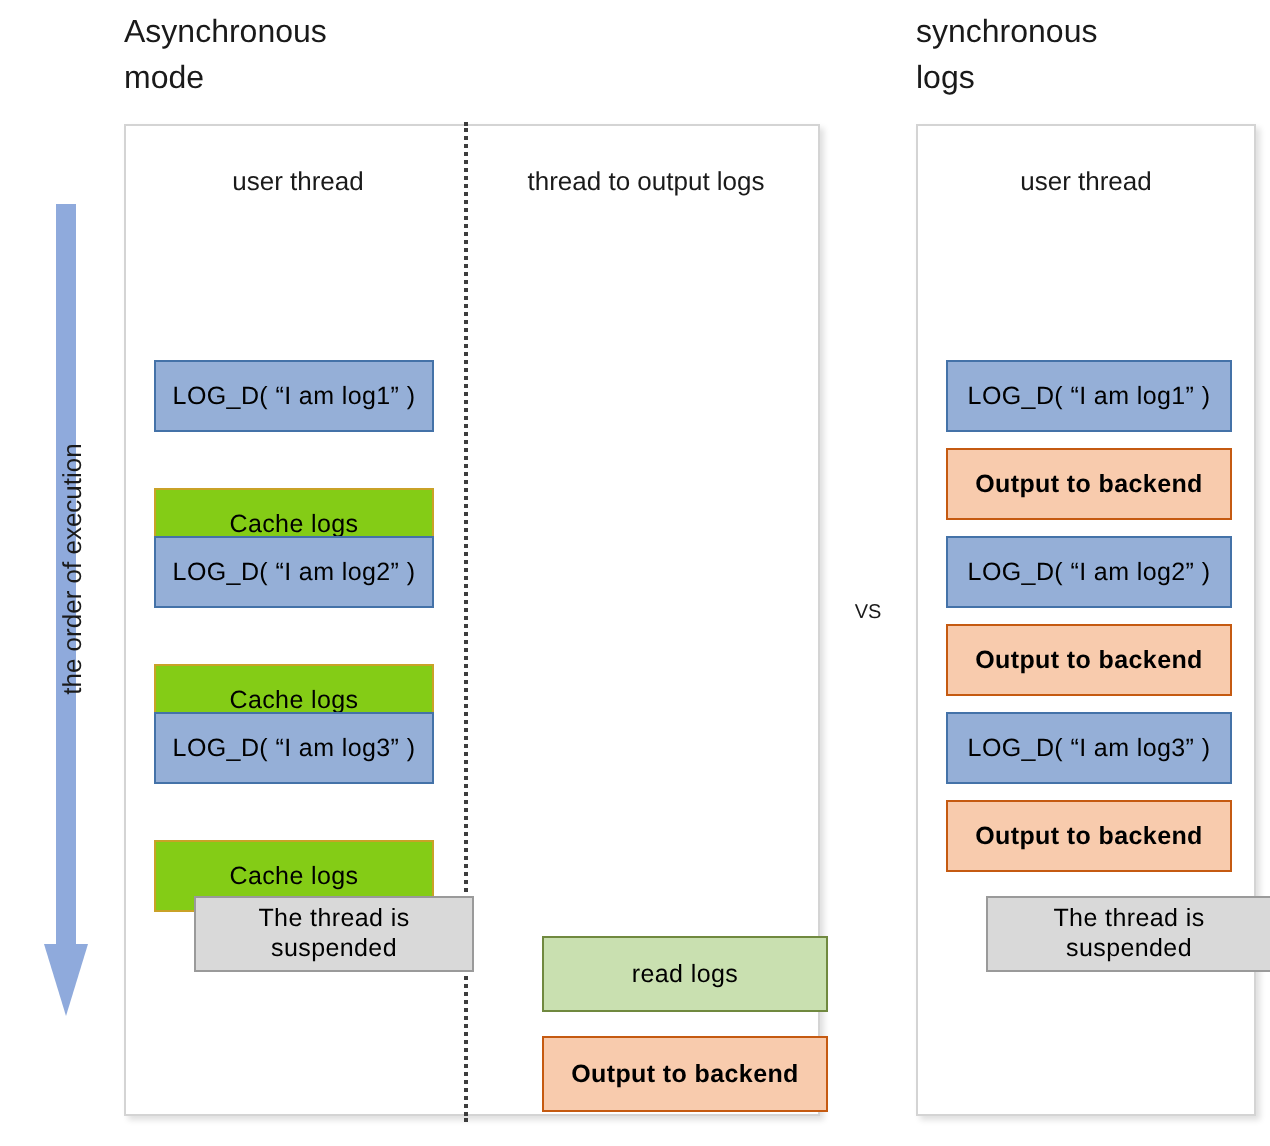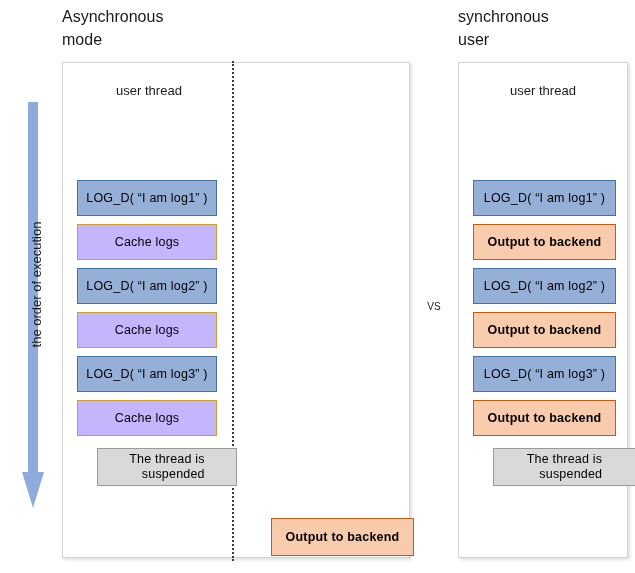--- a/index.html
+++ b/index.html
@@ -80,30 +80,30 @@
   #header-async-output { left: 176px; top: 20px; width: 168px; }
   #header-sync-user    { left: 4px;   top: 20px; width: 160px; }
 
   
   .step {
     position: absolute;
     box-sizing: border-box;
     display: flex;
     align-items: center;
     justify-content: center;
-    text-align: right;
+    text-align: center;
     font-size: 12.5px;
     line-height: 15px;
     border-width: 1px;
     border-style: solid;
     white-space: pre-line;
     letter-spacing: 0.2px;
   }
   .step.blue   { background: #95AFD7; border-color: #4472A8; }
-  .step.yellow { background: #c4b5fd; border-color: #C9A227; }
+  .step.yellow { background: #84cc16; border-color: #C9A227; margin-top: 20px; }
   .step.orange { background: #F8CBAD; border-color: #C55A11; font-weight: bold; }
   .step.green  { background: #C9E0B0; border-color: #70893F; }
   .step.gray   { background: #D9D9D9; border-color: #9a9a9a; }
 
   
   .col-left  { left: 14px;  width: 140px; }
   
   .col-mid   { left: 188px; width: 143px; }
   
   .col-sync  { left: 14px;  width: 143px; }
@@ -142,45 +142,47 @@
     transform-origin: center center;
     white-space: nowrap;
   }
 </style>
 </head>
 <body>
 
 <div class="diagram-title" id="title-async">Asynchronous
 mode</div>
 <div class="diagram-title" id="title-sync">synchronous
-user</div>
+logs</div>
 
 <div id="order-arrow">
   <svg width="22" height="406" viewBox="0 0 22 406">
     <rect x="6" y="0" width="10" height="372" fill="#8FAADC"></rect>
     <polygon points="0,370 22,370 11,406" fill="#8FAADC"></polygon>
   </svg>
   <div id="order-arrow-label">the order of execution</div>
 </div>
 
 <div class="panel" id="panel-async">
 
   <div id="thread-divider"></div>
 
   <div class="col-header" id="header-async-user">user thread</div>
+  <div class="col-header" id="header-async-output">thread to output logs</div>
 
   <div class="step col-left blue h36" style="top:117px">LOG_D( “I am log1” )</div>
   <div class="step col-left yellow h36" style="top:161px">Cache logs</div>
   <div class="step col-left blue h36" style="top:205px">LOG_D( “I am log2” )</div>
   <div class="step col-left yellow h36" style="top:249px">Cache logs</div>
   <div class="step col-left blue h36" style="top:293px">LOG_D( “I am log3” )</div>
   <div class="step col-left yellow h36" style="top:337px">Cache logs</div>
   <div class="step col-left gray h38" style="top: 385px;">The thread is
 suspended</div>
 
+  <div class="step col-mid green h38" style="top:405px">read logs</div>
   <div class="step col-mid orange h38" style="top:455px">Output to backend</div>
 </div>
 
 <div id="vs-label">VS</div>
 
 <div class="panel" id="panel-sync">
 
   <div class="col-header" id="header-sync-user">user thread</div>
 
   <div class="step col-sync blue h36" style="top:117px">LOG_D( “I am log1” )</div>

